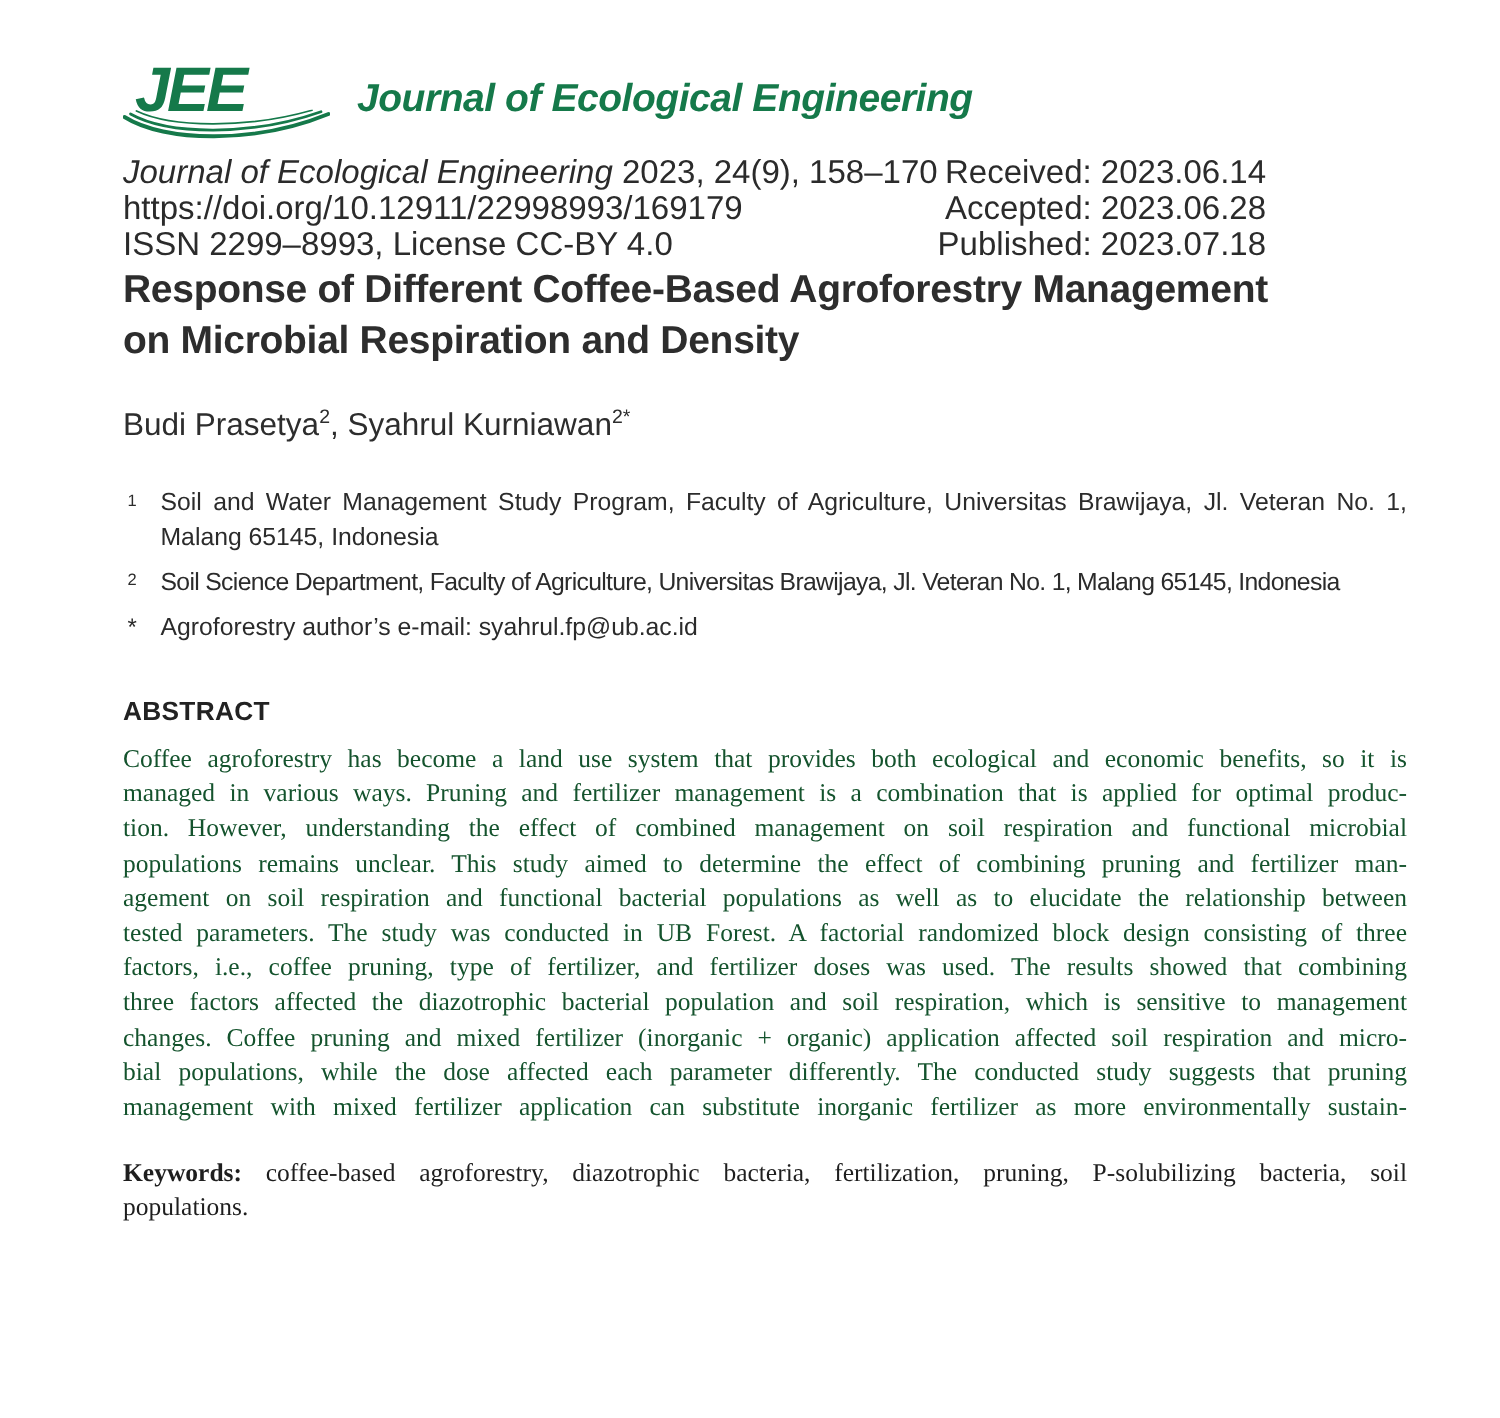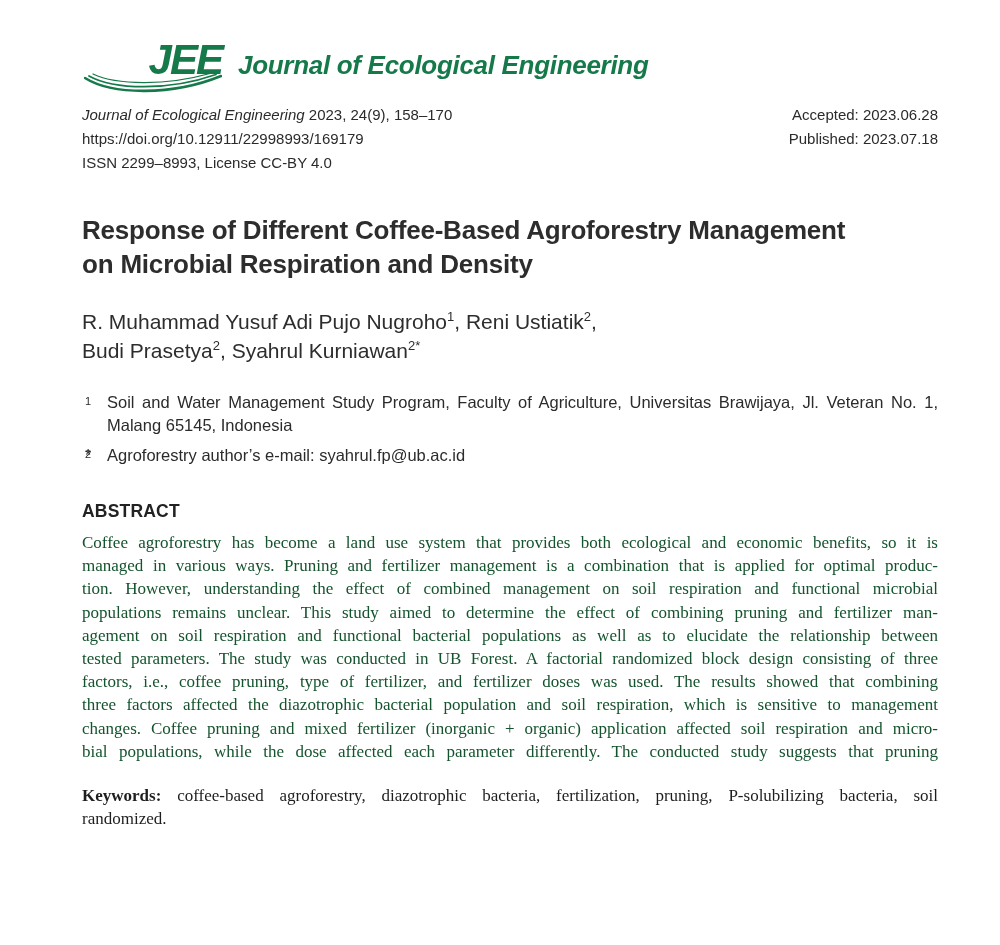--- a/index.html
+++ b/index.html
@@ -10,21 +10,21 @@
     height: 945px;
     background: #ffffff;
     font-family: "Liberation Sans", sans-serif;
     color: #2b2b2b;
     padding: 40px 62px 0 82px;
     overflow: hidden;
   }
 
   
   .logo-row { display: flex; align-items: flex-end; }
-  .jee-logo { display: flex; flex-direction: column; width: 140px; align-items: flex-end; }
+  .jee-logo { display: flex; flex-direction: column; width: 140px; }
   .jee-text {
     font-size: 42px;
     font-weight: bold;
     font-style: italic;
     color: #15794a;
     letter-spacing: -2px;
     line-height: 0.95;
     padding-left: 8px;
   }
   .jee-arcs { margin-top: -7px; }
@@ -35,31 +35,30 @@
     font-style: italic;
     color: #15794a;
     padding-bottom: 14px;
     margin-left: 16px;
     letter-spacing: -0.3px;
   }
 
   
   .citation-row {
     display: flex;
-    justify-content: space-between;
+    justify-content: flex-start;
     margin-top: 8px;
-    font-size: 15px;
+    font-size: 22px;
     line-height: 24px;
   }
   .citation-left .ital { font-style: italic; }
   .citation-right { text-align: right; }
 
   
   .paper-title {
-    margin-top: 38px;
     font-size: 26px;
     line-height: 34px;
     font-weight: bold;
     color: #2d2d2d;
     letter-spacing: -0.2px;
   }
 
   
   .authors {
     margin-top: 26px;
@@ -136,63 +135,65 @@
     <div class="journal-name">Journal of Ecological Engineering</div>
   </div>
 
   <div class="citation-row">
     <div class="citation-left">
       <div><span class="ital">Journal of Ecological Engineering</span><span> 2023, 24(9), 158–170</span></div>
       <div>https://doi.org/10.12911/22998993/169179</div>
       <div>ISSN 2299–8993, License CC-BY 4.0</div>
     </div>
     <div class="citation-right">
+      <div>Received: 2023.06.14</div>
       <div>Accepted: 2023.06.28</div>
       <div>Published: 2023.07.18</div>
     </div>
   </div>
 
   <h1 class="paper-title">
     <div>Response of Different Coffee-Based Agroforestry Management</div>
     <div>on Microbial Respiration and Density</div>
   </h1>
 
   <div class="authors">
-    <div><span>R. Muhammad Yusuf Adi Pujo Nugroho</span><sup>1</sup><span>, </span><span>Reni Ustiatik</span><sup>2</sup><span>,</span></div>
     <div><span>Budi Prasetya</span><sup>2</sup><span>, </span><span>Syahrul Kurniawan</span><sup>2*</sup></div>
   </div>
 
   <div class="affiliations">
     <div class="affil">
       <span class="marker">1</span>
       <span>Soil and Water Management Study Program, Faculty of Agriculture, Universitas Brawijaya, Jl. Veteran No. 1, Malang 65145, Indonesia</span>
     </div>
     <div class="affil tight">
       <span class="marker">2</span>
+      <span>Soil Science Department, Faculty of Agriculture, Universitas Brawijaya, Jl. Veteran No. 1, Malang 65145, Indonesia</span>
     </div>
     <div class="affil">
       <span class="marker star">*</span>
       <span>Agroforestry author’s e-mail: syahrul.fp@ub.ac.id</span>
     </div>
   </div>
 
   <div class="abstract-section">
     <div class="abstract-heading">ABSTRACT</div>
     <div class="abstract-body">
       <div class="jline">Coffee agroforestry has become a land use system that provides both ecological and economic benefits, so it is</div>
       <div class="jline">managed in various ways. Pruning and fertilizer management is a combination that is applied for optimal produc-</div>
       <div class="jline">tion. However, understanding the effect of combined management on soil respiration and functional microbial</div>
       <div class="jline">populations remains unclear. This study aimed to determine the effect of combining pruning and fertilizer man-</div>
       <div class="jline">agement on soil respiration and functional bacterial populations as well as to elucidate the relationship between</div>
       <div class="jline">tested parameters. The study was conducted in UB Forest. A factorial randomized block design consisting of three</div>
       <div class="jline">factors, i.e., coffee pruning, type of fertilizer, and fertilizer doses was used. The results showed that combining</div>
       <div class="jline">three factors affected the diazotrophic bacterial population and soil respiration, which is sensitive to management</div>
       <div class="jline">changes. Coffee pruning and mixed fertilizer (inorganic + organic) application affected soil respiration and micro-</div>
       <div class="jline">bial populations, while the dose affected each parameter differently. The conducted study suggests that pruning</div>
+      <div class="jline">management with mixed fertilizer application can substitute inorganic fertilizer as more environmentally sustain-</div>
     </div>
   </div>
 
   <div class="keywords">
     <div class="jline"><span class="kw-label">Keywords:</span> <span>coffee-based agroforestry, diazotrophic bacteria, fertilization, pruning, P-solubilizing bacteria, soil</span></div>
-    <div class="lastline">randomized.</div>
+    <div class="lastline">populations.</div>
   </div>
 
 </div>
 
 </body></html>

